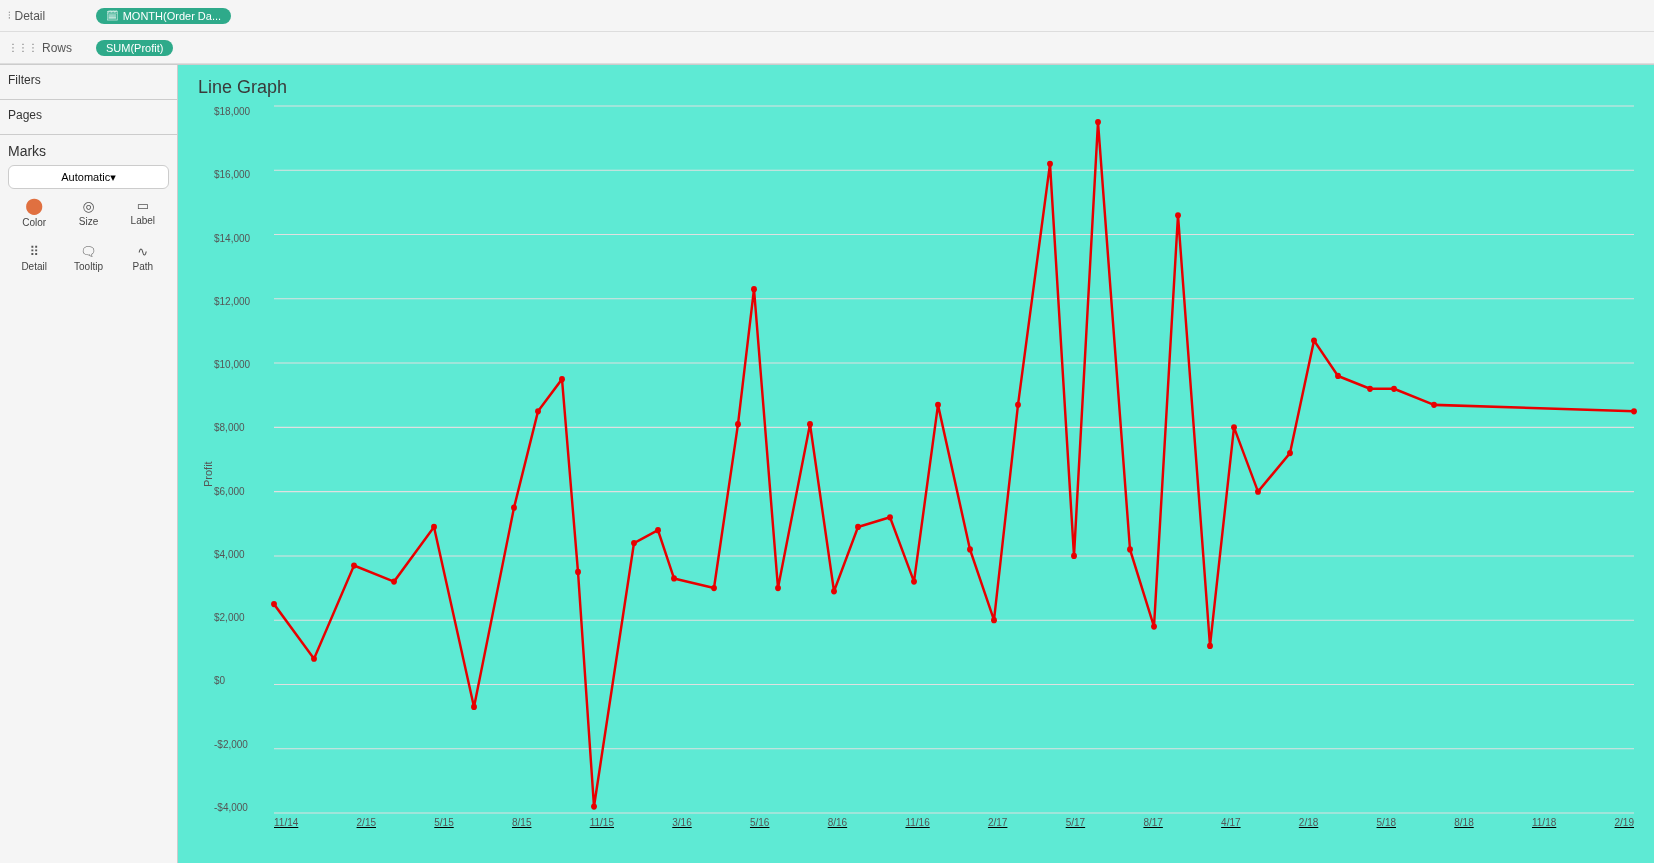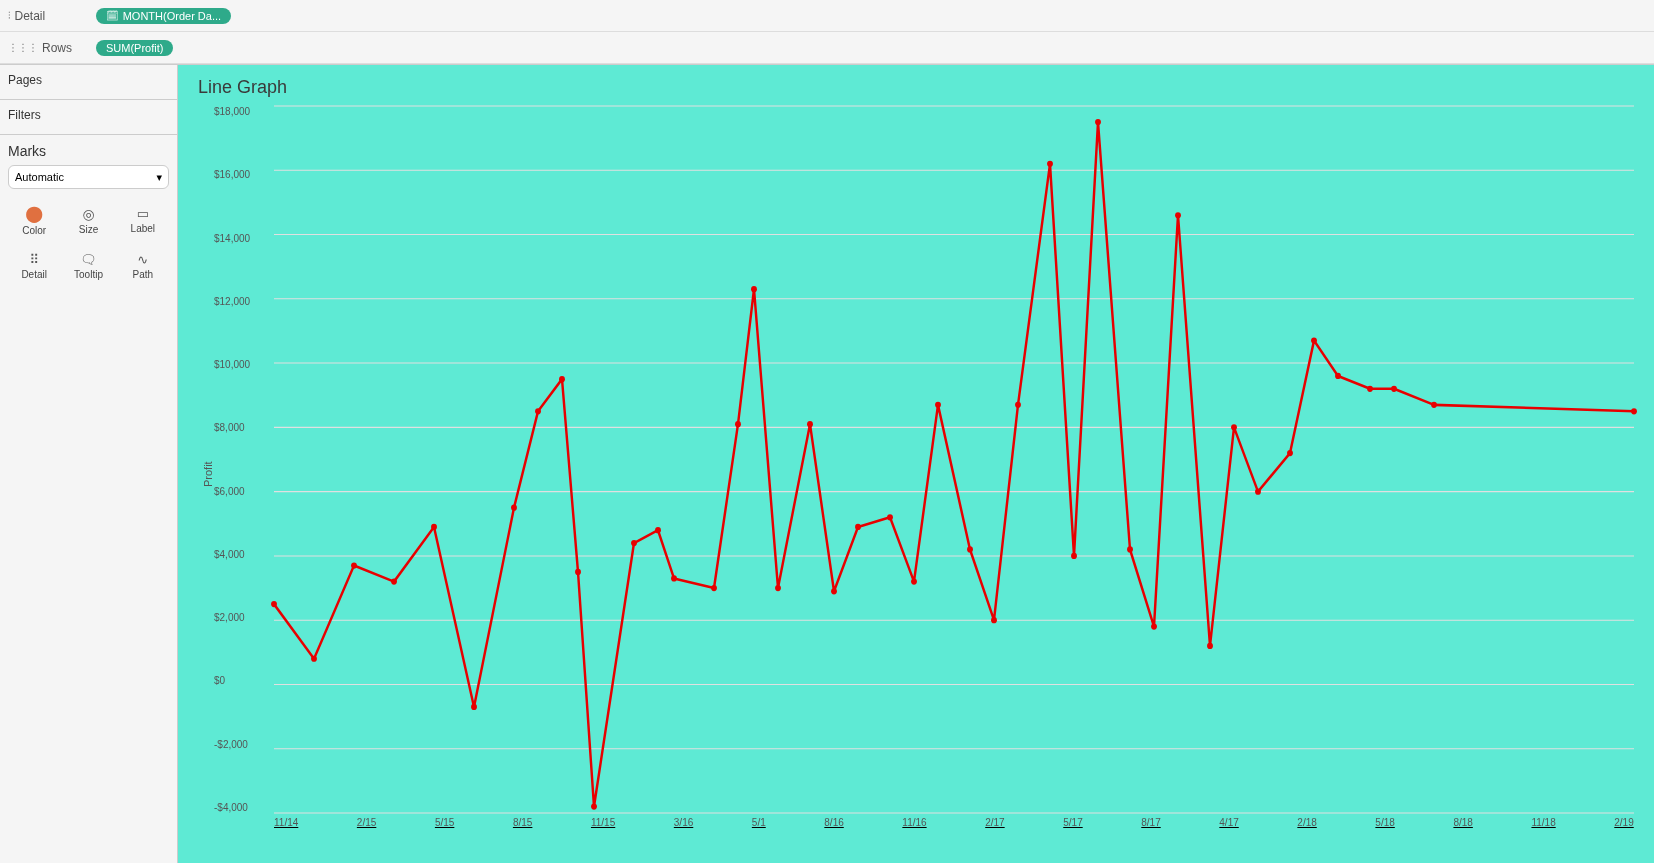--- a/index.html
+++ b/index.html
@@ -13,21 +13,21 @@
     .pill-icon { font-size: 10px; }
 
     .main-area { display: flex; flex: 1; overflow: hidden; }
 
     .sidebar { width: 178px; background: #f5f5f5; border-right: 1px solid #ccc; display: flex; flex-direction: column; }
     .sidebar-section { border-bottom: 1px solid #ccc; padding: 8px; }
     .sidebar-title { font-size: 12px; color: #333; font-weight: 500; margin-bottom: 4px; }
 
     .marks-section { padding: 8px; }
     .marks-title { font-size: 14px; color: #333; font-weight: 500; margin-bottom: 6px; }
-    .marks-dropdown { width: 100%; height: 24px; border: 1px solid #ccc; background: white; font-size: 11px; display: flex; align-items: center; justify-content: space-between; padding: 0 6px; margin-bottom: 8px; cursor: pointer; border-radius: 6px; }
+    .marks-dropdown { width: 100%; height: 24px; border: 1px solid #ccc; background: white; font-size: 11px; display: flex; align-items: center; justify-content: center; padding: 0 6px; cursor: pointer; border-radius: 6px; }
     .marks-grid { display: grid; grid-template-columns: 1fr 1fr 1fr; gap: 2px; }
     .marks-item { display: flex; flex-direction: column; align-items: center; justify-content: center; padding: 6px 2px; cursor: pointer; border: 1px solid transparent; border-radius: 2px; gap: 2px; }
     .marks-item-label { font-size: 10px; color: #444; text-align: center; }
     .marks-icon { font-size: 16px; color: #555; }
 
     .chart-area { flex: 1; background: #5eead4; display: flex; flex-direction: column; padding: 12px 20px 20px 20px; position: relative; overflow: hidden; }
     .chart-title { font-size: 18px; color: #3a3a3a; font-weight: normal; margin-bottom: 8px; }
 
     .chart-wrapper { flex: 1; display: flex; position: relative; }
     .y-axis-label { writing-mode: vertical-rl; transform: rotate(180deg); font-size: 11px; color: #555; display: flex; align-items: center; justify-content: center; padding-right: 4px; }
@@ -66,24 +66,24 @@
     <div class="pill">
       <span>SUM(Profit)</span>
     </div>
   </div>
 </div>
 
 <div class="main-area">
 
   <div class="sidebar">
     <div class="sidebar-section">
+      <div class="sidebar-title">Filters</div>
+    </div>
+    <div class="sidebar-section">
       <div class="sidebar-title">Pages</div>
-    </div>
-    <div class="sidebar-section">
-      <div class="sidebar-title">Filters</div>
     </div>
     <div class="marks-section">
       <div class="marks-title">Marks</div>
       <div class="marks-dropdown">
         <span>Automatic</span>
         <span>▾</span>
       </div>
       <div class="marks-grid">
         <div class="marks-item">
           <span class="marks-icon" style="color:#e07040;">⬤</span>
@@ -197,21 +197,21 @@
             </svg>
         </div>
 
         <div class="x-axis">
           <span class="x-tick">11/14</span>
           <span class="x-tick">2/15</span>
           <span class="x-tick">5/15</span>
           <span class="x-tick">8/15</span>
           <span class="x-tick">11/15</span>
           <span class="x-tick">3/16</span>
-          <span class="x-tick">5/1</span>
+          <span class="x-tick">5/16</span>
           <span class="x-tick">8/16</span>
           <span class="x-tick">11/16</span>
           <span class="x-tick">2/17</span>
           <span class="x-tick">5/17</span>
           <span class="x-tick">8/17</span>
           <span class="x-tick">4/17</span>
           <span class="x-tick">2/18</span>
           <span class="x-tick">5/18</span>
           <span class="x-tick">8/18</span>
           <span class="x-tick">11/18</span>

